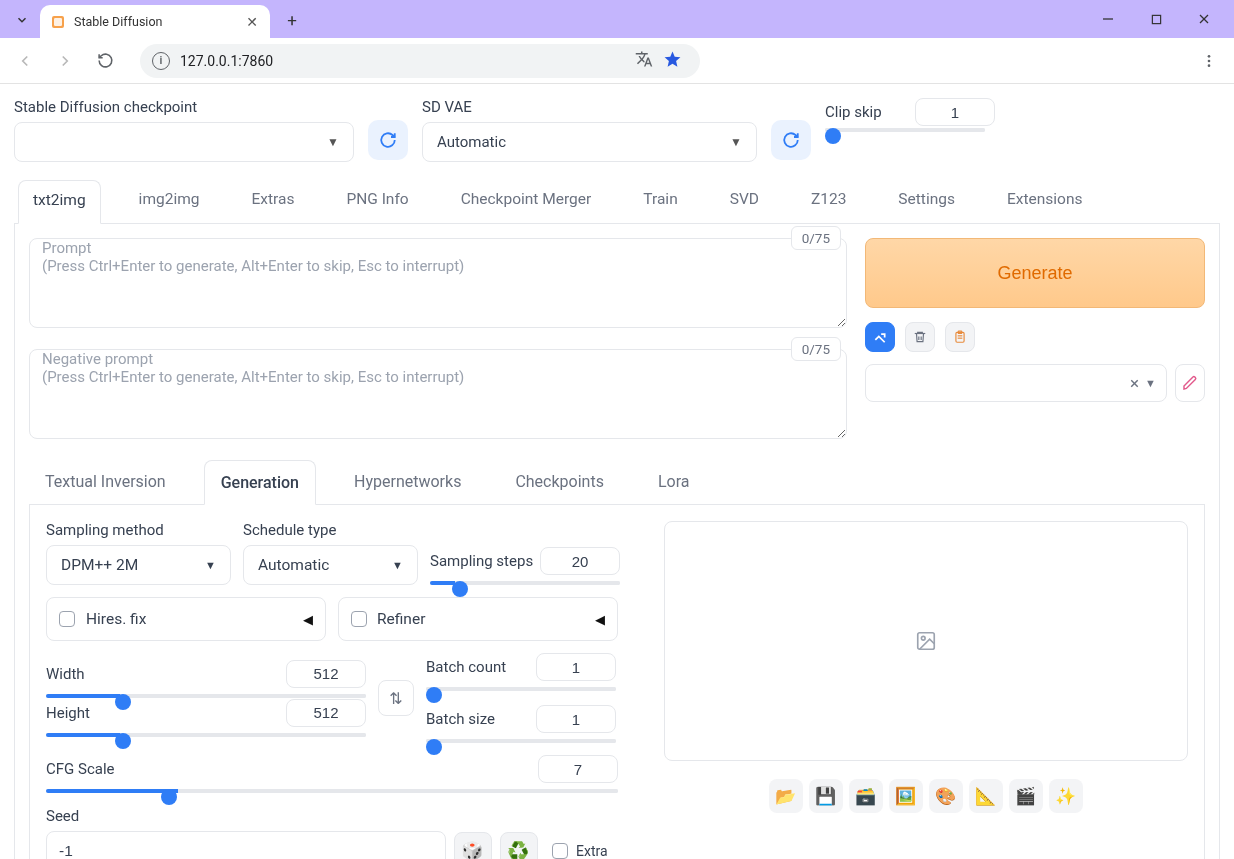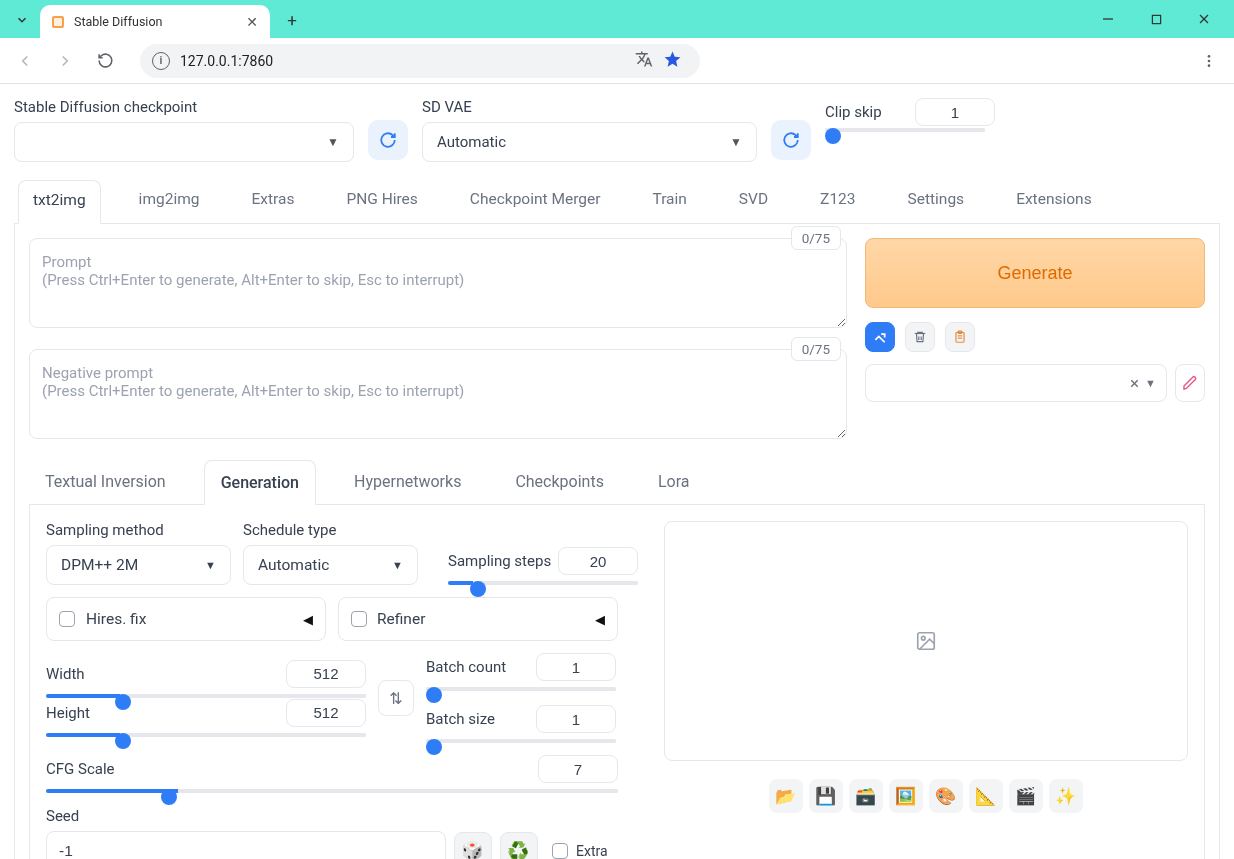--- a/index.html
+++ b/index.html
@@ -5,21 +5,21 @@
   * { box-sizing: border-box; margin: 0; padding: 0; }
   body {
     font-family: -apple-system, BlinkMacSystemFont, "Segoe UI", Roboto, sans-serif;
     font-size: 14px;
     color: #374151;
     background: #fff;
     overflow-x: hidden;
   }
   
   .browser-titlebar {
-    background: #5eead4;
+    background: #c4b5fd;
     height: 38px;
     display: flex;
     align-items: flex-end;
     padding: 0 8px;
     justify-content: space-between;
   }
   .titlebar-left { display:flex; align-items:flex-end; height:100%; }
   .tab-expand {
     width: 28px; height: 28px; display:flex; align-items:center; justify-content:center;
     margin-bottom:4px; border-radius:6px;
@@ -150,21 +150,21 @@
   .two-col { display:grid; grid-template-columns: 1fr 340px; gap:18px; align-items:start; }
 
   .prompt-wrap { position:relative; }
   .token-badge {
     position:absolute; right:6px; top:-12px;
     background:#fff;border:1px solid #e5e7eb;border-radius:6px;
     padding:3px 10px; font-size:13.5px; color:#6b7280;
   }
   textarea.prompt, textarea.neg-prompt {
     width:100%; border:1px solid #e5e7eb; border-radius:8px;
-    padding:14px 12px; font-family:inherit; font-size:15px; color:#374151;
+    padding:0 12px; font-family:inherit; font-size:15px; color:#374151;
     resize: both;
   }
   textarea.prompt { height:90px; }
   textarea.neg-prompt { height:90px; }
   textarea::placeholder { color:#9ca3af; white-space:pre-wrap; }
 
   .gen-btn {
     width:100%; height:70px;
     background: linear-gradient(180deg,#ffd7a7 0%, #ffc98b 100%);
     border:1px solid #f2b877;
@@ -353,21 +353,21 @@
         <input class="num-input" value="1" style="">
       </div>
       <input type="range" min="1" max="12" value="1" style="width: 160px; --p: 0%;" class="range-blue">
     </div>
   </div>
 
   <div class="main-tabs">
     <div class="main-tab active">txt2img</div>
     <div class="main-tab">img2img</div>
     <div class="main-tab">Extras</div>
-    <div class="main-tab">PNG Hires</div>
+    <div class="main-tab">PNG Info</div>
     <div class="main-tab">Checkpoint Merger</div>
     <div class="main-tab">Train</div>
     <div class="main-tab">SVD</div>
     <div class="main-tab">Z123</div>
     <div class="main-tab">Settings</div>
     <div class="main-tab">Extensions</div>
   </div>
 
   <div class="panel-border">
     <div class="two-col">
@@ -445,21 +445,21 @@
                 <span style="font-size:11px;">▼</span>
               </div>
             </div>
             <div class="col" style="width:175px;">
               <span class="field-label">Schedule type</span>
               <div class="mini-select">
                 <span>Automatic</span>
                 <span style="font-size:11px;">▼</span>
               </div>
             </div>
-            <div class="col slider-field" style="width:190px;margin-left:18px;">
+            <div class="col slider-field" style="width:190px;">
               <div class="head">
                 <span class="field-label">Sampling steps</span>
                 <input class="num-input" value="20" style="">
               </div>
               <input type="range" min="1" max="150" value="20" class="range-blue" style="--p: 13%;">
             </div>
           </div>
 
           <div class="row">
             <div class="collapse-box" style="width:280px;gap:11px;">

